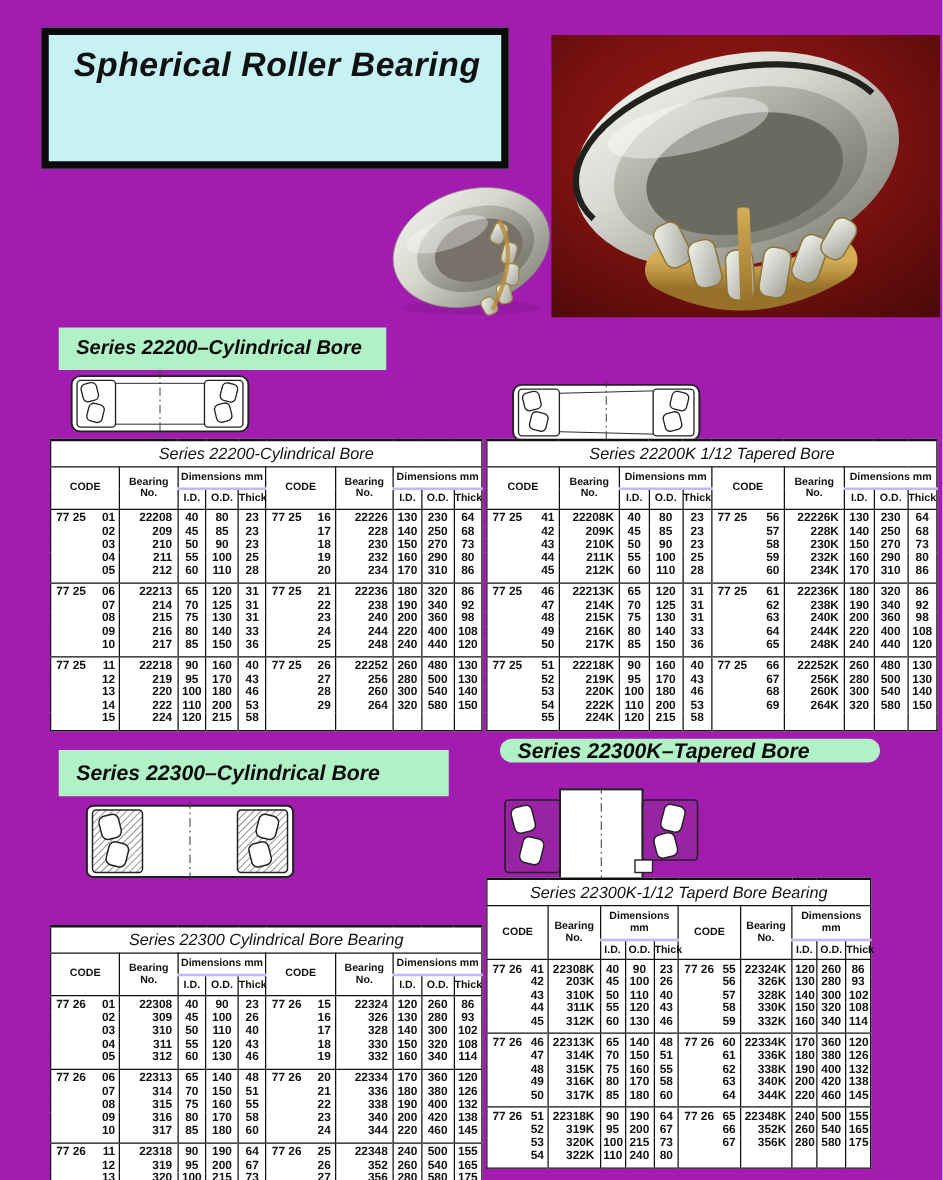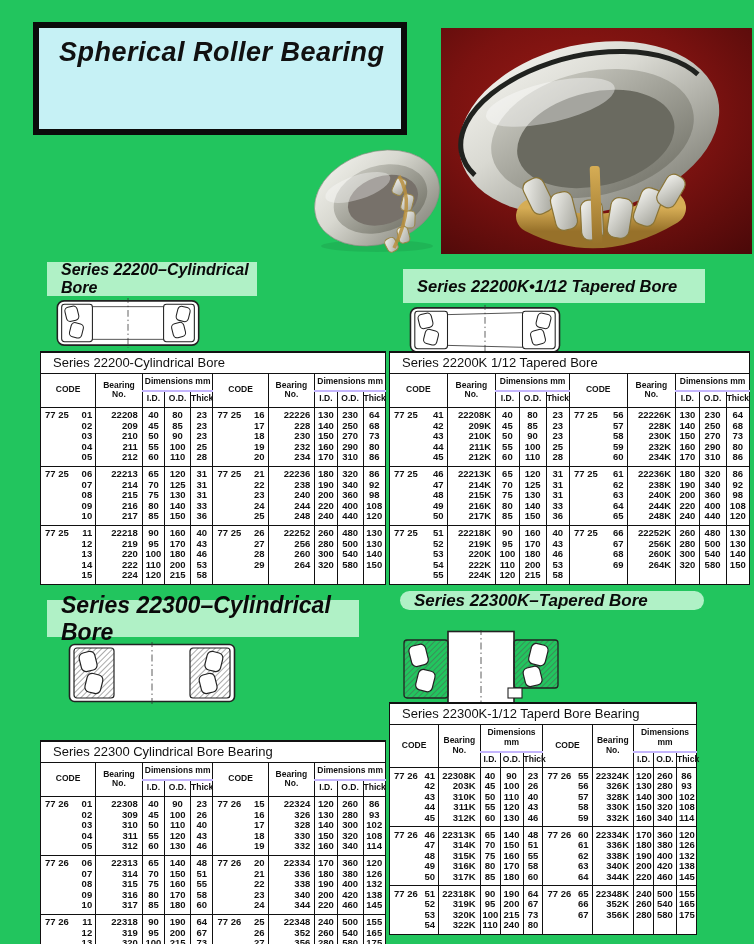--- a/index.html
+++ b/index.html
@@ -1,57 +1,57 @@
 <!DOCTYPE html>
 <html><head>
 <meta charset="utf-8">
 <style>
   html,body{margin:0;padding:0;background:#ffffff;}
-  .page{position:relative;width:754px;height:944px;background:#22c55e;overflow:hidden;
+  .page{position:relative;width:754px;height:944px;background:#a21caf;overflow:hidden;
         font-family:"Liberation Sans",sans-serif;color:#111;}
 
   
   .title-box{position:absolute;left:33px;top:22px;width:374px;height:113px;
              background:#c6f1f5;border:6px solid #0b0b0b;box-sizing:border-box;
              padding:9px 0 0 20px;}
   .title-en{font-style:italic;font-weight:800;font-size:27px;letter-spacing:.5px;}
   .title-ko{font-weight:800;font-size:26px;margin-top:13px;letter-spacing:2px;}
 
   .photo-small{position:absolute;left:298px;top:142px;width:158px;height:112px;}
   .photo-large{position:absolute;left:441px;top:28px;width:311px;height:226px;}
   .photo-small svg,.photo-large svg{display:block;width:100%;height:100%;}
 
   
   .banner{position:absolute;background:#b0f1c6;display:flex;align-items:center;
           box-sizing:border-box;padding-left:14px;font-style:italic;font-weight:800;
           color:#0a0a0a;}
-  #banner1{left:47px;top:262px;width:210px;height:34px;font-size:16px;}
+  #banner1{left:47px;top:262px;width:262px;height:34px;font-size:16px;}
   #banner2{left:403px;top:269px;width:302px;height:34px;font-size:16.5px;}
-  #banner3{left:47px;top:600px;width:312px;height:37px;font-size:23px;}
+  #banner3{left:47px;top:600px;width:312px;height:37px;font-size:17px;}
   #banner4{left:400px;top:591px;width:304px;height:19px;font-size:17px;border-radius:12px;}
 
   
   .diag{position:absolute;}
   #diag1{left:55px;top:298px;width:146px;height:50px;}
   #diag2{left:406px;top:305px;width:158px;height:50px;}
   #diag3{left:68px;top:642px;width:168px;height:62px;}
   #diag4{left:400px;top:630px;width:178px;height:78px;}
   .diag svg{display:block;width:100%;height:100%;}
 
   
   .tblsec{position:absolute;}
   #tblsec0{left:40px;top:351px;width:346px;}
   #tblsec1{left:389px;top:351px;width:361px;}
   #tblsec2{left:40px;top:740px;width:346px;}
   #tblsec3{left:389px;top:702px;width:308px;}
 
   table.cat{border-collapse:collapse;width:100%;table-layout:fixed;background:#fff;
             border:1.5px solid #111;border-top:2.2px solid #111;}
-  td.ttl{border-bottom:1.3px solid #111;text-align:left;font-weight:400;
-         font-size:13px;padding:2px 12px 3px;white-space:nowrap;overflow:hidden;}
+  td.ttl{border-bottom:1.3px solid #111;text-align:center;font-weight:400;
+         font-size:13px;padding:2px 12px 3px;white-space:nowrap;overflow:hidden;font-style:italic;}
   th.th{font-weight:600;font-size:8.5px;line-height:1.15;text-align:center;
         padding:3px 1px;border-right:1px solid #111;white-space:normal;}
   th.code-h,th.bearing-h{border-bottom:1.4px solid #111;}
   th.dims-h{border-bottom:2px solid #c4b5fd;}
   th.dims-h:not(.half2){border-right:1.4px solid #111;}
   th.dims-h.half2{border-right:none;}
   th.sub{border-bottom:1.4px solid #111;padding:2px 0 3px;}
   th.thick-h:not(.half2){border-right:1.4px solid #111;}
   th.thick-h.half2{border-right:none;}
 
@@ -154,23 +154,20 @@
         <rect x="196" y="160" width="22" height="38" rx="8" transform="rotate(20 207 179)" fill="url(#rl2)" stroke="#8a7436" stroke-width="1.2"></rect>
         <rect x="220" y="146" width="20" height="34" rx="8" transform="rotate(30 230 163)" fill="url(#rl2)" stroke="#8a7436" stroke-width="1.2"></rect>
         <rect x="150" y="138" width="10" height="78" rx="3" transform="rotate(-2 155 177)" fill="url(#brs)"></rect>
       </g>
     </svg>
   </div>
 
   <div class="banner" id="banner1">
     <span>Series 22200–Cylindrical Bore</span>
   </div>
-  <div class="banner" id="banner2">
-    <span>Series 22200K•1/12 Tapered Bore</span>
-  </div>
   <div class="banner" id="banner3">
     <span>Series 22300–Cylindrical Bore</span>
   </div>
   <div class="banner" id="banner4">
     <span>Series 22300K–Tapered Bore</span>
   </div>
 
   <div class="diag" id="diag1">
     <svg viewBox="0 0 150 52">
       <rect x="1.5" y="3" width="147" height="46" rx="7" fill="#fff" stroke="#222" stroke-width="1.6"></rect>

